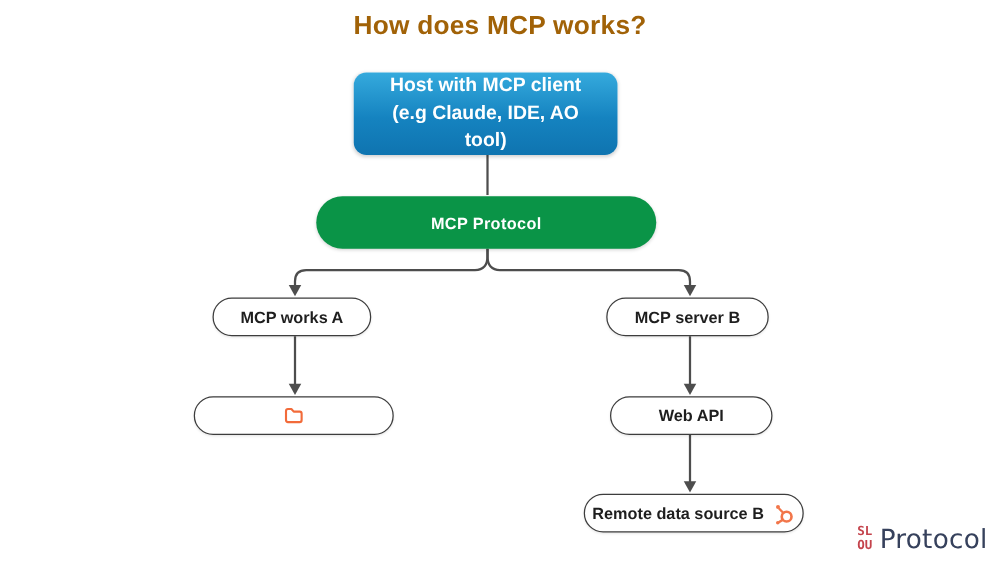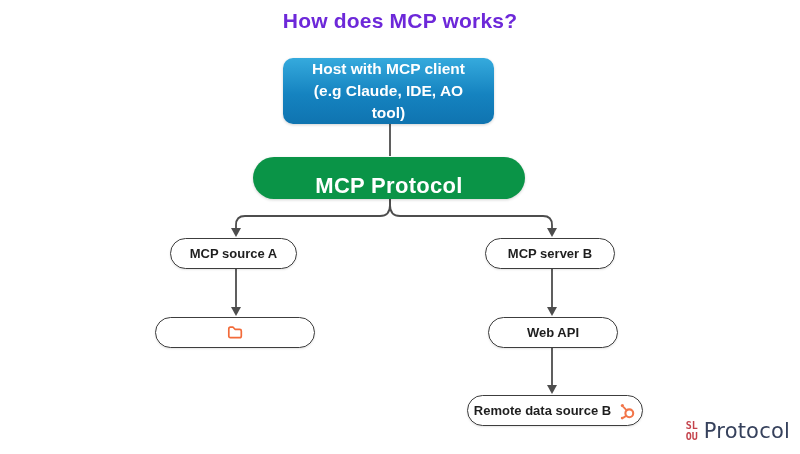--- a/index.html
+++ b/index.html
@@ -4,39 +4,39 @@
 <style>
   html,body{margin:0;padding:0;}
   body{
     width:800px;height:454px;background:#ffffff;
     font-family:"Liberation Sans",sans-serif;overflow:hidden;
   }
   .canvas{position:relative;width:800px;height:454px;background:#ffffff;}
 
   .title{
     position:absolute;top:9px;left:0;width:100%;
-    text-align:center;font-size:21px;font-weight:700;color:#6d28d9;
+    text-align:center;font-size:21px;font-weight:700;color:#a16207;
     letter-spacing:.2px;
   }
 
   .connectors{position:absolute;top:0;left:0;pointer-events:none;}
 
   .node{position:absolute;display:flex;align-items:center;justify-content:center;
     box-sizing:border-box;text-align:center;}
 
   .node-host{
     left:283px;top:58px;width:211px;height:66px;border-radius:10px;
     background:linear-gradient(180deg,#35aadd 0%,#1583c0 55%,#0f74b0 100%);
     color:#ffffff;font-weight:700;font-size:15.5px;line-height:1.4;
     padding:16px 14px;box-shadow:0 1px 3px rgba(0,0,0,.18);
   }
   .node-protocol{
     left:253px;top:157px;width:272px;height:42px;border-radius:21px;
-    background:#0a9447;color:#ffffff;font-weight:700;font-size:22px;
-    letter-spacing:.3px;box-shadow:0 1px 3px rgba(0,0,0,.18);align-items:flex-end;
+    background:#0a9447;color:#ffffff;font-weight:700;font-size:13px;
+    letter-spacing:.3px;box-shadow:0 1px 3px rgba(0,0,0,.18);
   }
   .pill{
     background:#ffffff;border:1.6px solid #3d3d3d;border-radius:16px;
     height:31px;color:#1e1e1e;font-weight:700;font-size:13px;
     gap:7px;box-shadow:0 1px 2px rgba(0,0,0,.10);
   }
   .pill-server-a{left:170px;top:238px;width:127px;}
   .pill-server-b{left:485px;top:238px;width:130px;}
   .pill-local-data{left:155px;top:317px;width:160px;}
   .pill-web-api{left:488px;top:317px;width:130px;}
@@ -85,21 +85,21 @@
 
   <div class="node node-host">
     <span>Host with MCP client (e.g Claude, IDE, AO tool)</span>
   </div>
 
   <div class="node node-protocol">
     <span>MCP Protocol</span>
   </div>
 
   <div class="node pill pill-server-a">
-    <span>MCP source A</span>
+    <span>MCP works A</span>
   </div>
 
   <div class="node pill pill-server-b">
     <span>MCP server B</span>
   </div>
 
   <div class="node pill pill-local-data">
     <span class="icon">
       <svg width="16" height="15" viewBox="0 0 16 15">
         <path d="M1.8 4 Q1.8 2.2 3.4 2.2 L6.1 2.2 L8 4.3 L12.8 4.3 Q14.3 4.3 14.3 5.9 L14.3 11 Q14.3 12.7 12.7 12.7 L3.4 12.7 Q1.8 12.7 1.8 11 Z" fill="none" stroke="#f26b3a" stroke-width="1.7" stroke-linejoin="round"></path>

